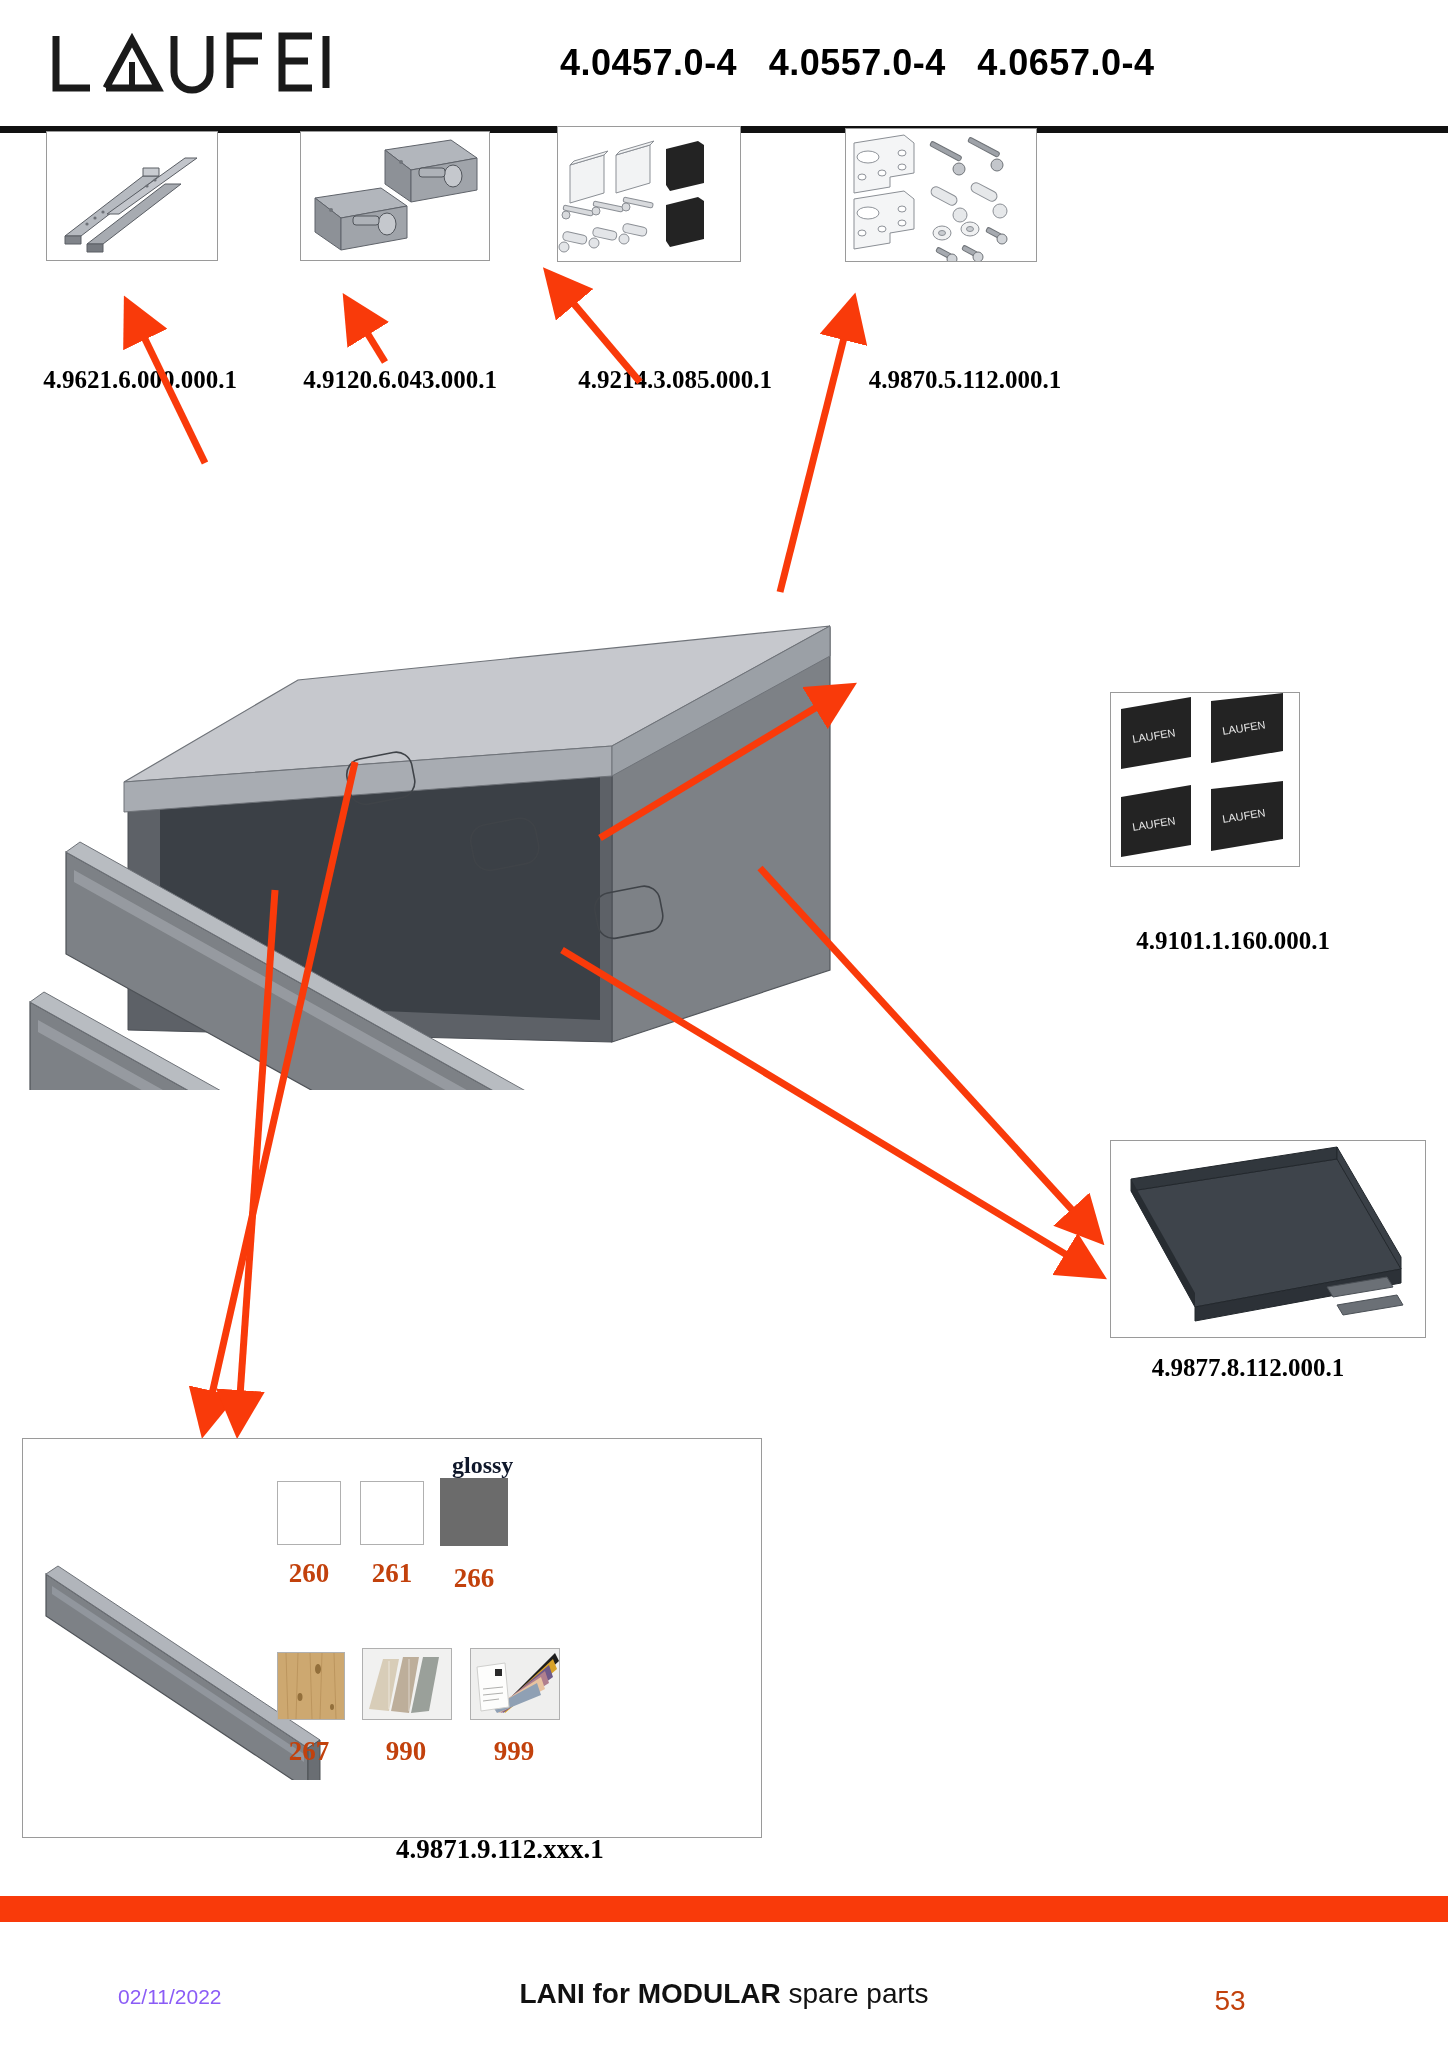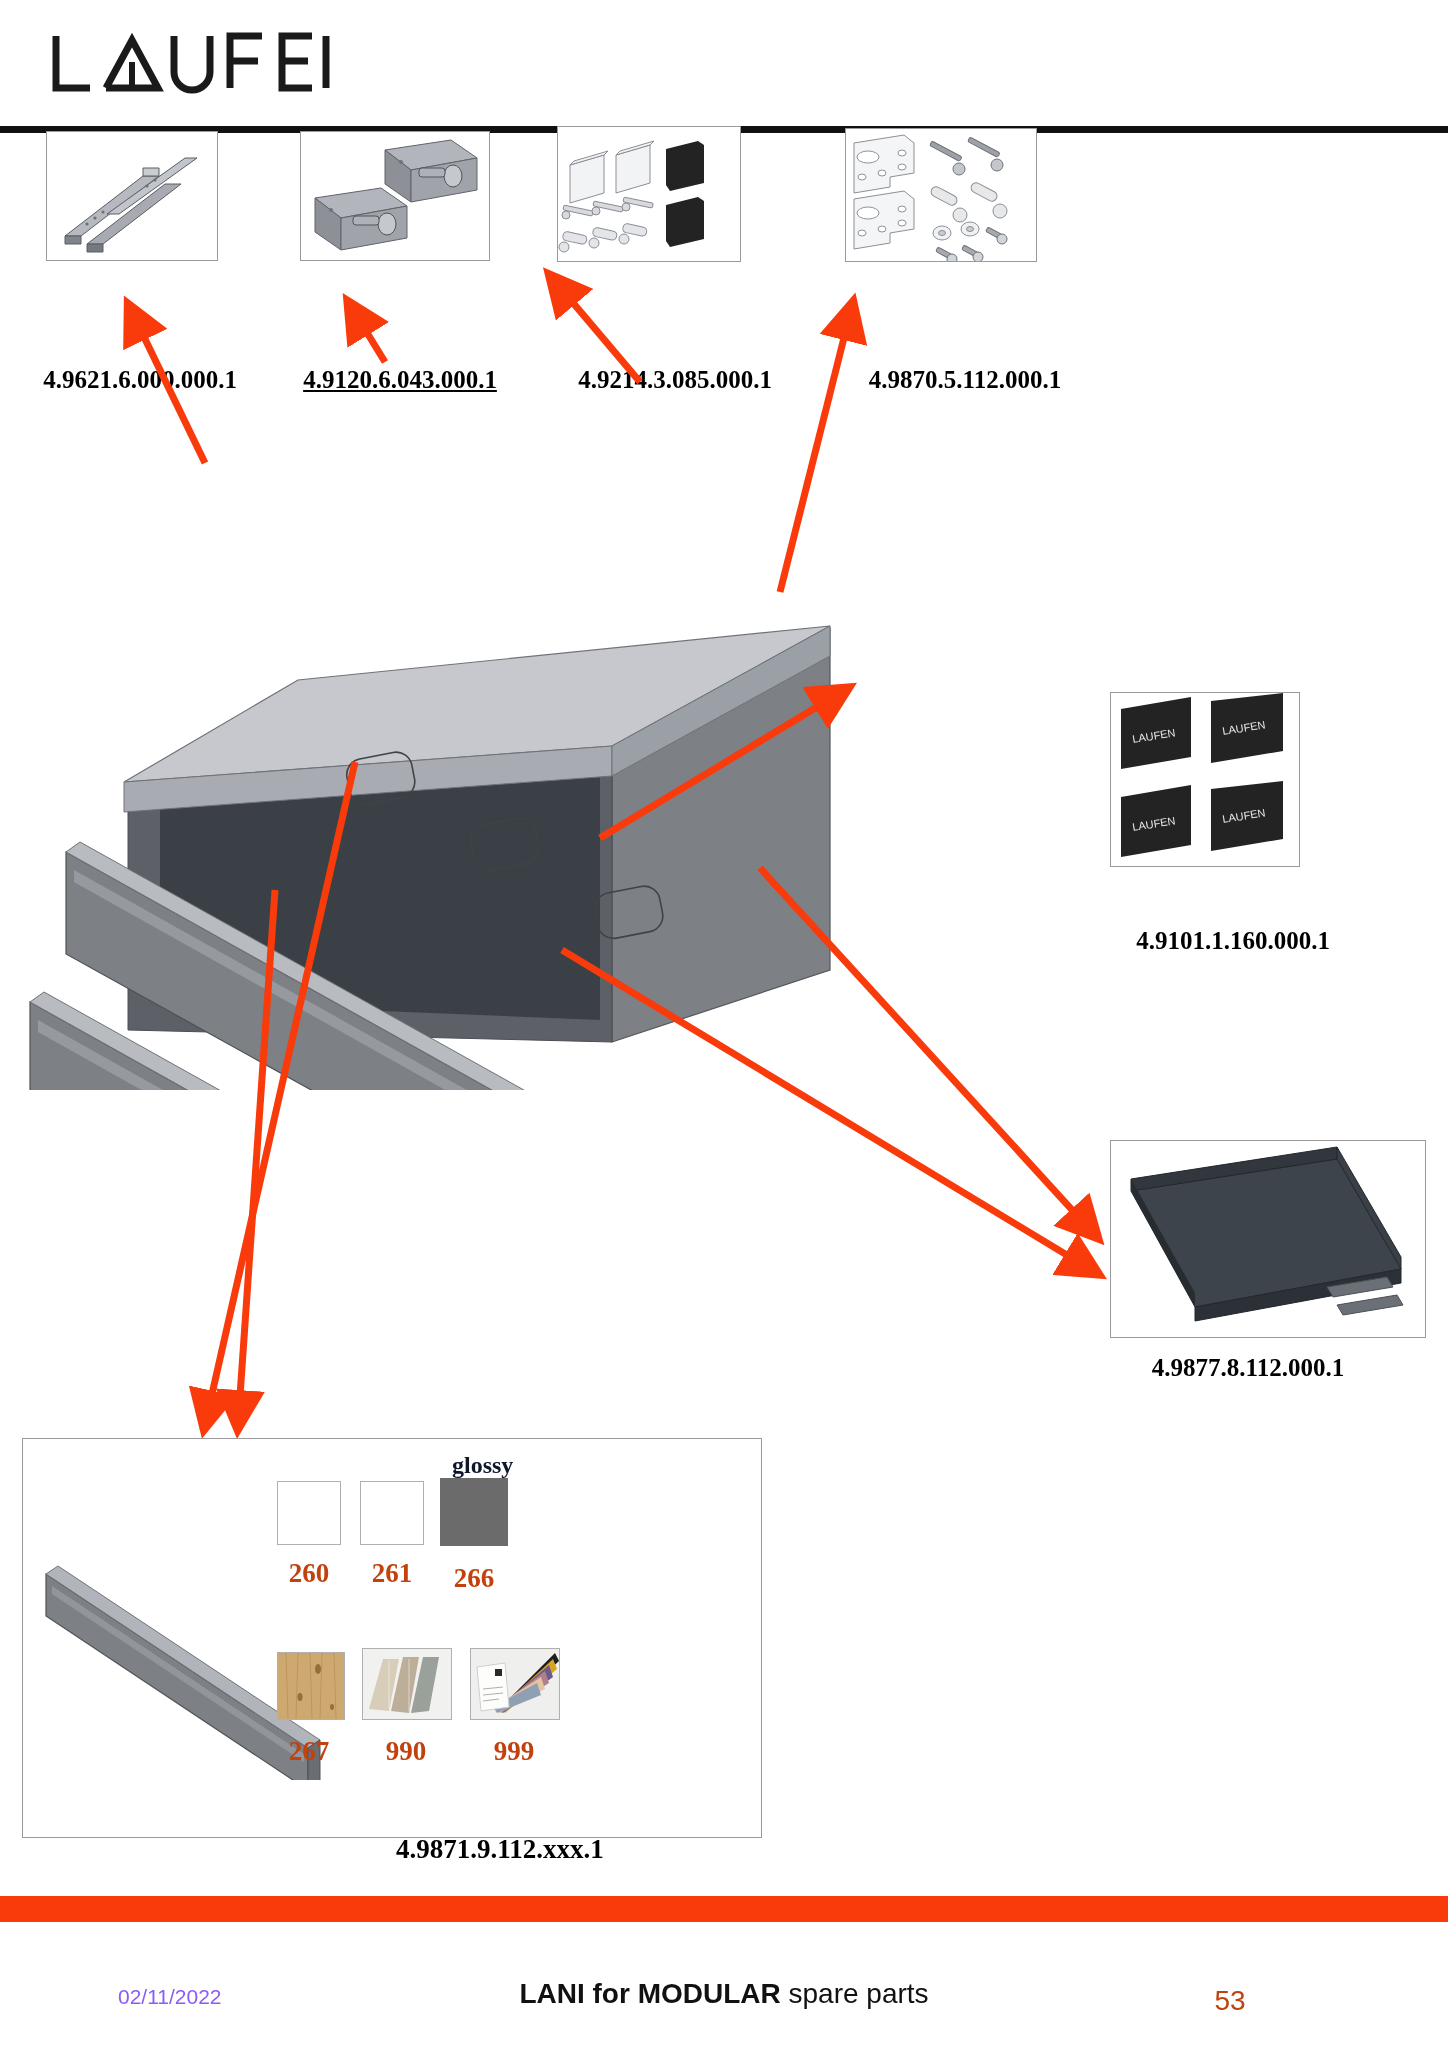--- a/index.html
+++ b/index.html
@@ -108,20 +108,21 @@
 
           <path d="M262,4 L232,4 L232,56 L262,56 M232,29 L258,29"></path>
 
           <path d="M276,56 L276,4"></path>
         </g>
         <g fill="#1a1a1a">
           <rect x="79" y="30" width="6" height="28"></rect>
         </g>
       </svg>
     </div>
+    <div class="header-codes">4.0457.0-4   4.0557.0-4   4.0657.0-4</div>
   </div>
   <div class="header-rule"></div>
 
   <div class="part-box" style="left:46px; top:131px; width:172px; height:130px;">
     <svg width="170" height="128" viewBox="0 0 170 128">
       <g stroke="#5a5e64" stroke-width="1" fill="#9a9ea4">
         <polygon points="18,104 96,44 112,44 34,104" fill="#b6bac0"></polygon>
         <polygon points="18,104 18,112 34,112 34,104" fill="#80848a"></polygon>
         <polygon points="96,44 96,36 112,36 112,44" fill="#c9ccd1"></polygon>
         <polygon points="40,112 118,52 134,52 56,112" fill="#a7abb1"></polygon>
@@ -154,21 +155,21 @@
         <ellipse cx="86" cy="92" rx="9" ry="11"></ellipse>
         <rect x="118" y="36" width="26" height="9" rx="3" fill="#aeb2b8"></rect>
         <rect x="52" y="84" width="26" height="9" rx="3" fill="#aeb2b8"></rect>
       </g>
       <g fill="#70747a">
         <circle cx="100" cy="30" r="2"></circle>
           <circle cx="30" cy="78" r="2"></circle>
       </g>
     </svg>
   </div>
-  <div class="part-label" style="left:280px; top:366px; width:240px;text-decoration:underline;">4.9120.6.043.000.1</div>
+  <div class="part-label" style="left:280px; top:366px; width:240px;">4.9120.6.043.000.1</div>
 
   <div class="part-box" style="left:557px; top:126px; width:184px; height:136px;">
     <svg width="182" height="134" viewBox="0 0 182 134">
 
       <g stroke="#8b8f95" stroke-width="1" fill="#f2f3f4">
         <polygon points="12,38 46,28 46,66 12,76"></polygon>
         <polygon points="12,38 16,34 50,24 46,28"></polygon>
         <polygon points="58,28 92,18 92,56 58,66"></polygon>
         <polygon points="58,28 62,24 96,14 92,18"></polygon>
       </g>

